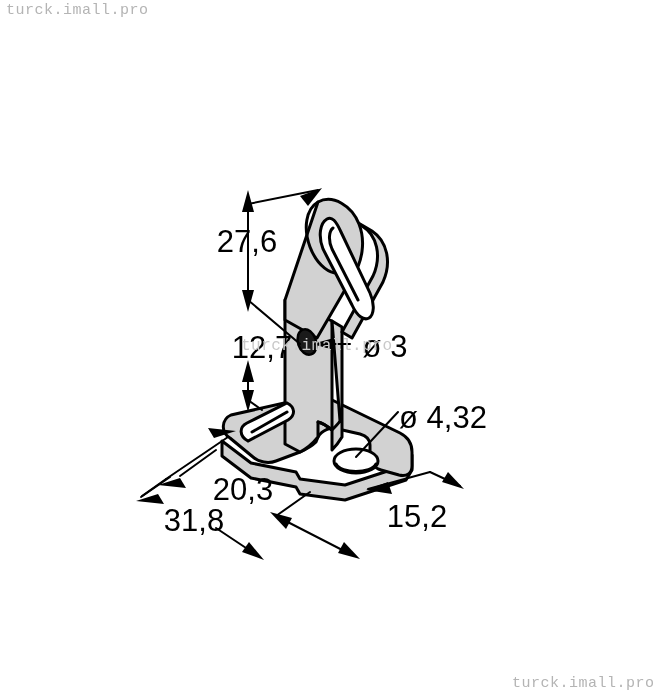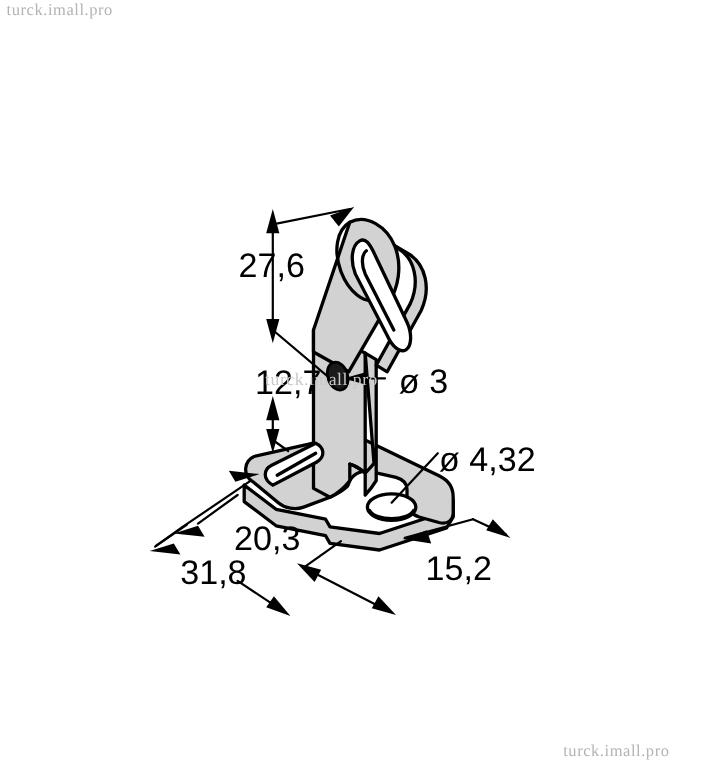--- a/index.html
+++ b/index.html
@@ -16,21 +16,21 @@
     font-family: "Liberation Sans", sans-serif;
   }
   #drawing-root {
     position: absolute;
     inset: 0;
     width: 654px;
     height: 700px;
   }
   .wm {
     position: absolute;
-    font-family: Liberation Serif, serif;
+    font-family: Liberation Mono, monospace;
     font-size: 15px;
     color: #b4b4b4;
     letter-spacing: 0.5px;
     white-space: nowrap;
     user-select: none;
   }
   #wm-top-left { left: 6px; top: 2px; }
   #wm-bottom-right { left: 512px; top: 675px; }
   #wm-center {
     left: 241px;

